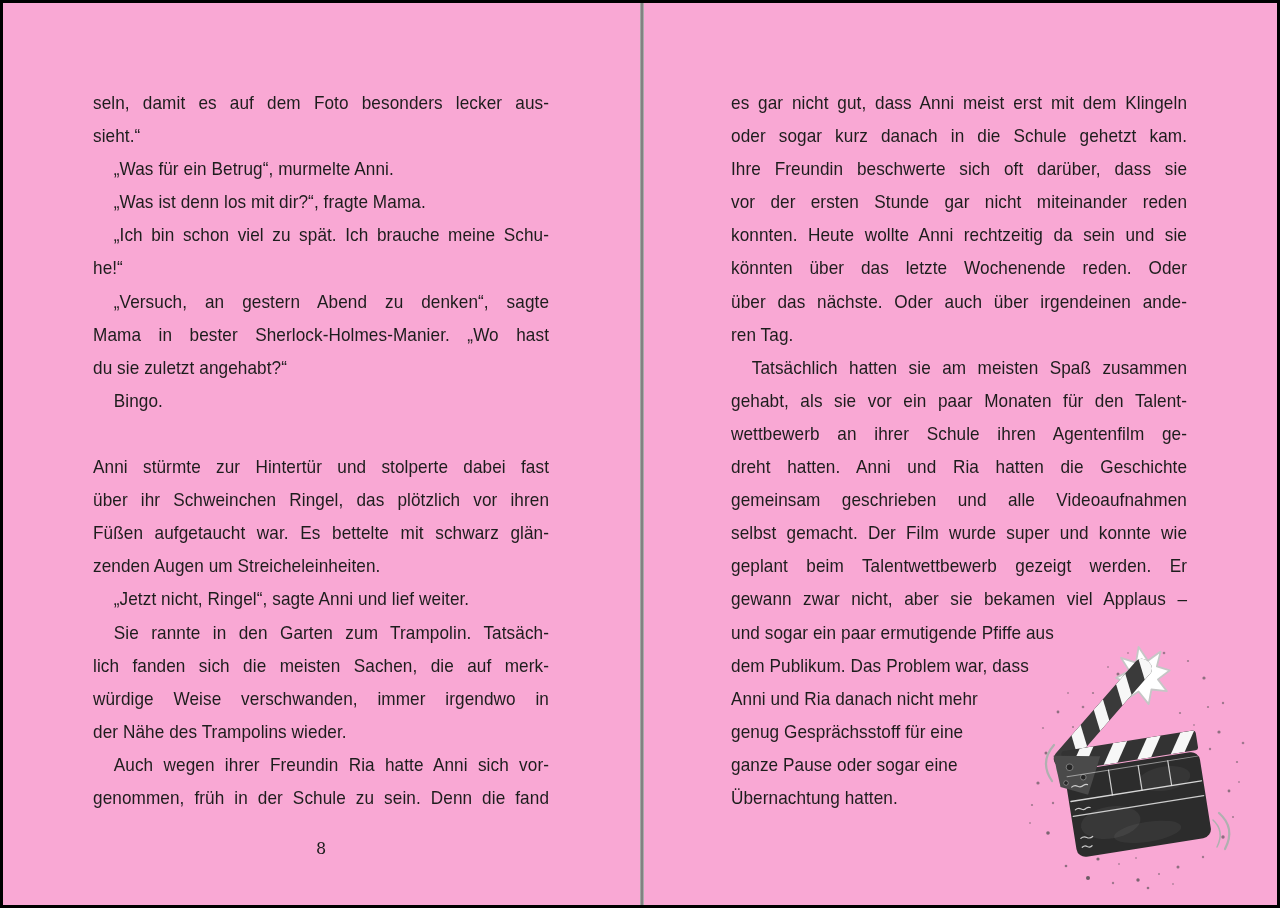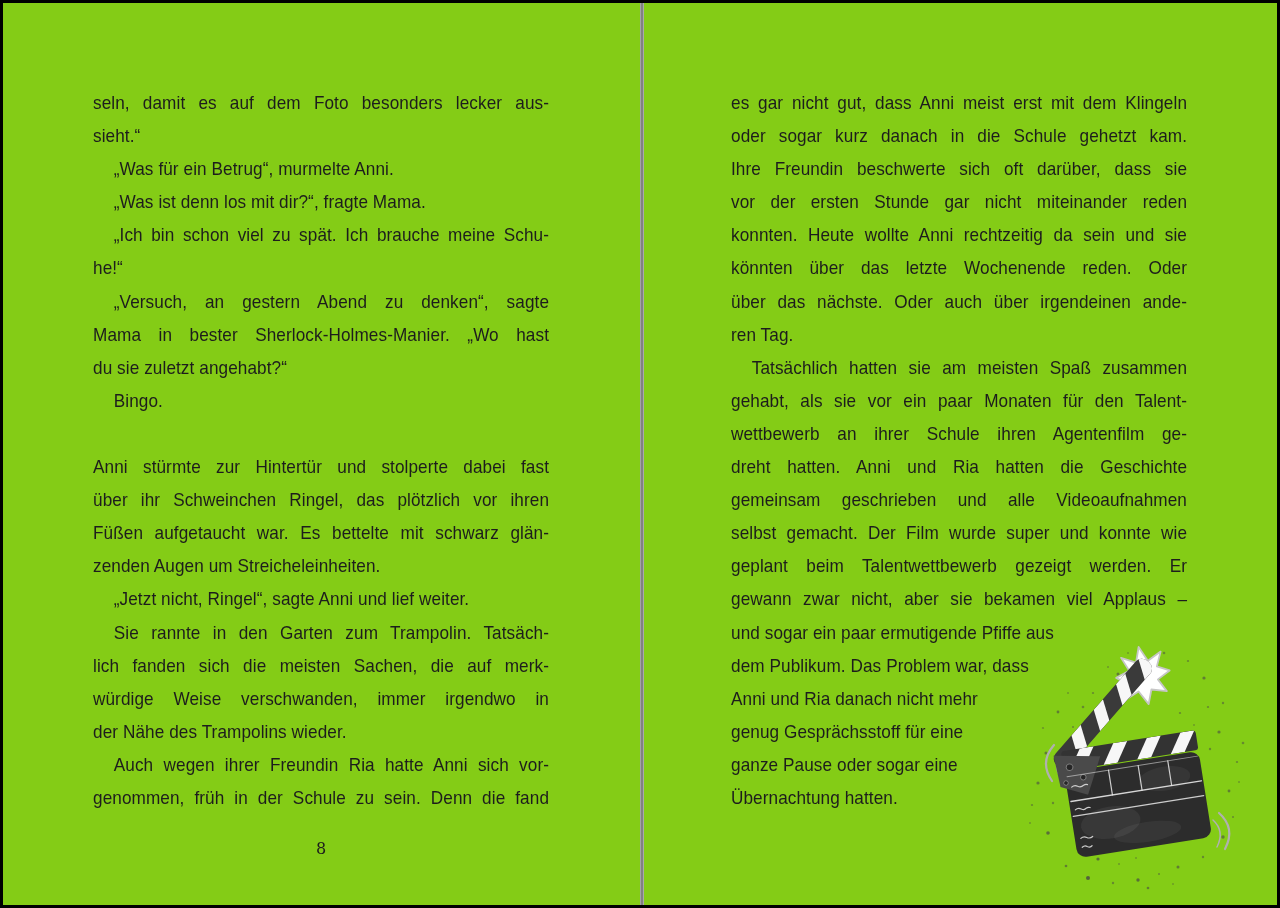--- a/index.html
+++ b/index.html
@@ -1,21 +1,21 @@
 <!DOCTYPE html>
 <html><head>
 <meta charset="utf-8">
 <style>
   html, body { margin: 0; padding: 0; background: #fff; }
   #spread {
     position: relative;
     width: 1274px;
     height: 902px;
     border: 3px solid #000;
-    background: #84cc16;
+    background: #f9a8d4;
     overflow: hidden;
     font-family: "Liberation Sans", sans-serif;
   }
   #gutter {
     position: absolute;
     left: 637px; top: 0; bottom: 0;
     width: 4px;
     background: linear-gradient(to right, #b5b5b5, #7e7e7e 40%, #7e7e7e 60%, #bdbdbd);
   }
   .page-text {

